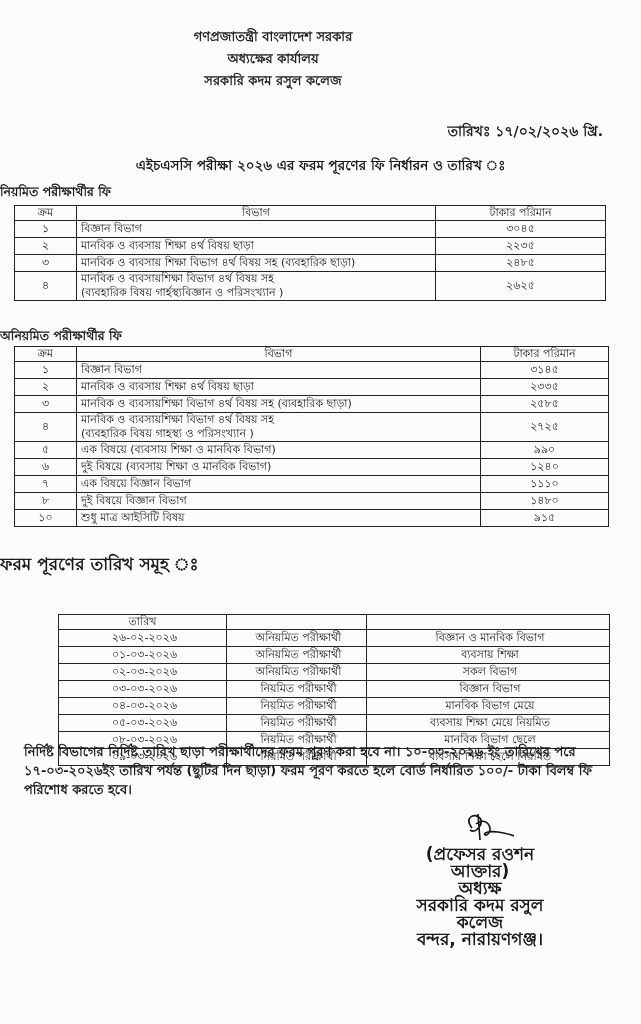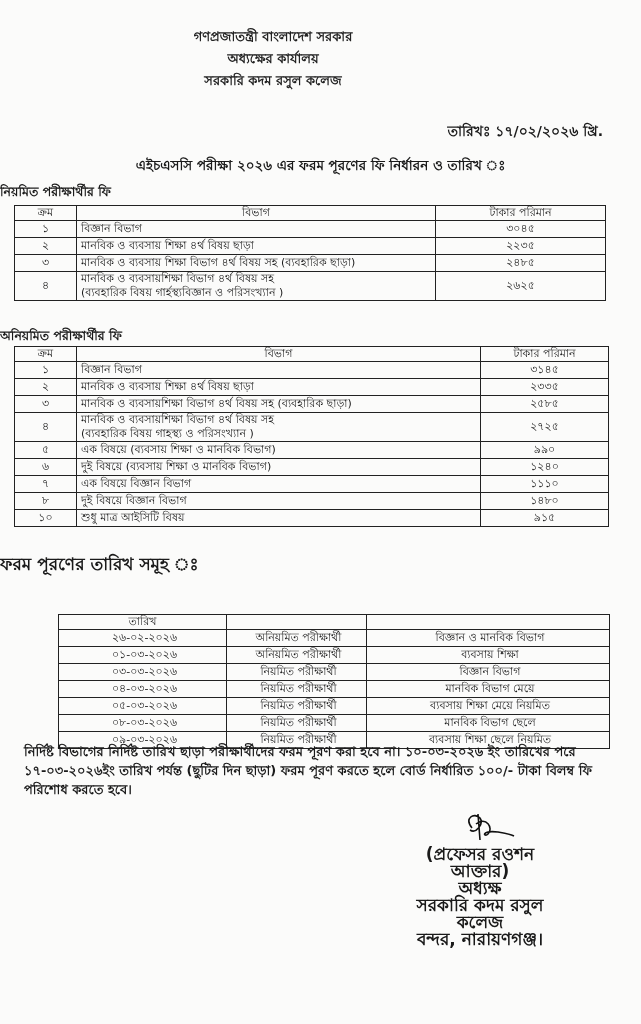--- a/index.html
+++ b/index.html
@@ -250,20 +250,31 @@
         </td>
         <td class="c">
           <div>অনিয়মিত পরীক্ষার্থী</div>
         </td>
         <td class="c">
           <div>ব্যবসায় শিক্ষা</div>
         </td>
       </tr>
       <tr>
         <td class="c">
+          <div>০২-০৩-২০২৬</div>
+        </td>
+        <td class="c">
+          <div>অনিয়মিত পরীক্ষার্থী</div>
+        </td>
+        <td class="c">
+          <div>সকল বিভাগ</div>
+        </td>
+      </tr>
+      <tr>
+        <td class="c">
           <div>০৩-০৩-২০২৬</div>
         </td>
         <td class="c">
           <div>নিয়মিত পরীক্ষার্থী</div>
         </td>
         <td class="c">
           <div>বিজ্ঞান বিভাগ</div>
         </td>
       </tr>
       <tr>

